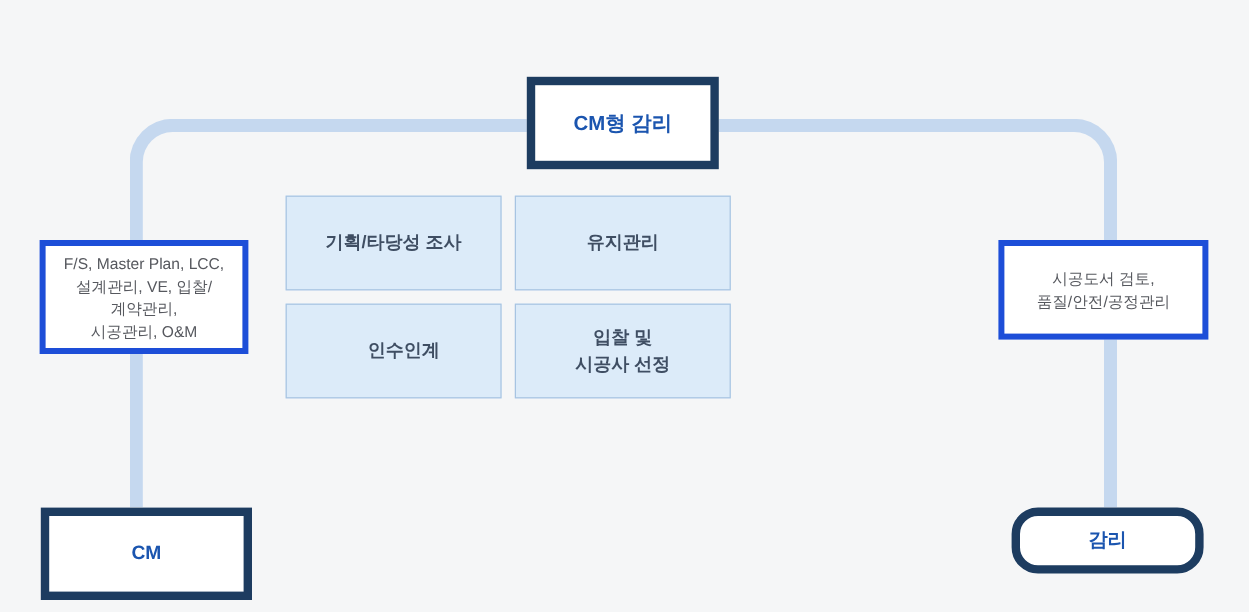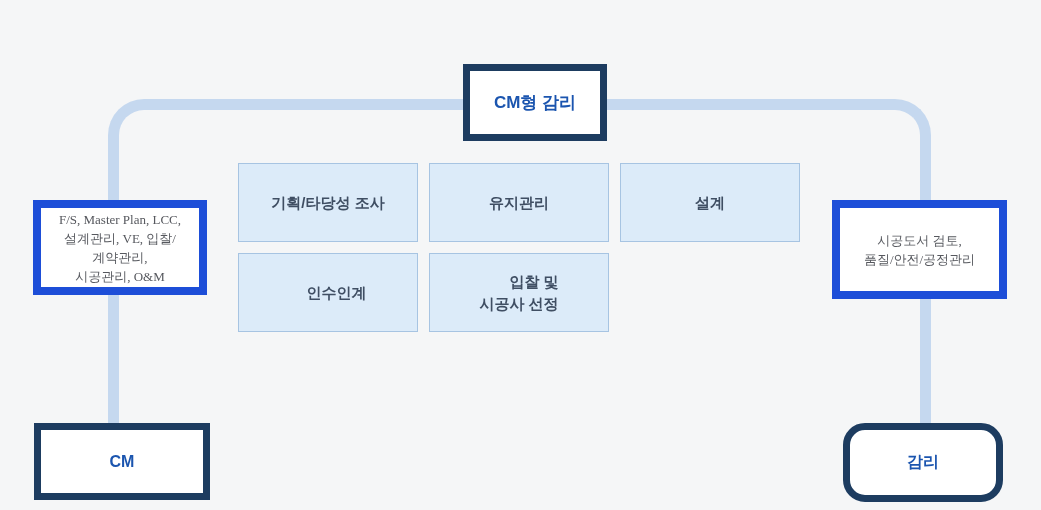--- a/index.html
+++ b/index.html
@@ -33,66 +33,65 @@
     box-sizing: border-box;
     background: #ffffff;
     border: 7px solid #1d3c60;
     color: #1b55af;
     font-weight: bold;
     display: flex;
     align-items: center;
     justify-content: center;
     text-align: center;
   }
-  .title-box  { left: 439px; top: 64px;  width: 144px; height: 77px; font-size: 17px; margin-left: 24px; }
+  .title-box  { left: 439px; top: 64px;  width: 160px; height: 77px; font-size: 17px; }
   .cm-box     { left: 34px;  top: 423px; width: 176px; height: 77px; font-size: 16px; }
-  .gamri-box  { left: 843px; top: 423px; width: 160px; height: 79px; font-size: 16px; border-radius: 22px; }
+  .gamri-box  { left: 843px; top: 423px; width: 160px; height: 55px; font-size: 16px; border-radius: 22px; }
   
   .stage {
     position: absolute;
     box-sizing: border-box;
     width: 180px;
     height: 79px;
     background: #dcebf9;
     border: 1px solid #a7c4e2;
     color: #3f4e63;
     font-weight: bold;
     font-size: 15px;
     line-height: 22px;
     display: flex;
     align-items: center;
     justify-content: center;
-    text-align: right;
+    text-align: center;
     white-space: pre-line;
   }
   .stage-0 { left: 238px; top: 163px; }
   .stage-1 { left: 429px; top: 163px; }
   .stage-2 { left: 620px; top: 163px; }
   .stage-3 { left: 238px; top: 253px; padding-left: 17px; }
   .stage-4 { left: 429px; top: 253px; }
   .stage-5 { left: 620px; top: 253px; }
   .stage-6 { left: 429px; top: 343px; height: 76px; }
   
   .note {
     position: absolute;
     box-sizing: border-box;
     background: #ffffff;
-    border: 8px solid #1d4ed8;
+    border: 5px solid #1d4ed8;
     color: #56585e;
     font-size: 13px;
     line-height: 19px;
     display: flex;
     align-items: center;
     justify-content: center;
     text-align: center;
     white-space: pre-line;
-    font-family: Liberation Serif, serif;
   }
   .note-left  { left: 33px;  top: 200px; width: 174px; height: 95px; }
-  .note-right { left: 832px; top: 200px; width: 175px; height: 99px; }
+  .note-right { left: 832px; top: 200px; width: 175px; height: 83px; }
 </style>
 </head>
 <body>
 
 <div class="canvas">
 
   <div class="bracket"></div>
 
   <div class="navy-box title-box">
     <span>CM형 감리</span>
@@ -109,23 +108,20 @@
     <span>시공도서 검토,
 품질/안전/공정관리</span>
   </div>
 
   <div class="stage stage-0">
     <span>기획/타당성 조사</span>
   </div>
   <div class="stage stage-1">
     <span>유지관리</span>
   </div>
-  <div class="stage stage-2">
-    <span>설계</span>
-  </div>
   <div class="stage stage-3">
     <span>인수인계</span>
   </div>
   <div class="stage stage-4">
     <span>입찰 및
 시공사 선정</span>
   </div>
 
   <div class="navy-box cm-box">
     <span>CM</span>

